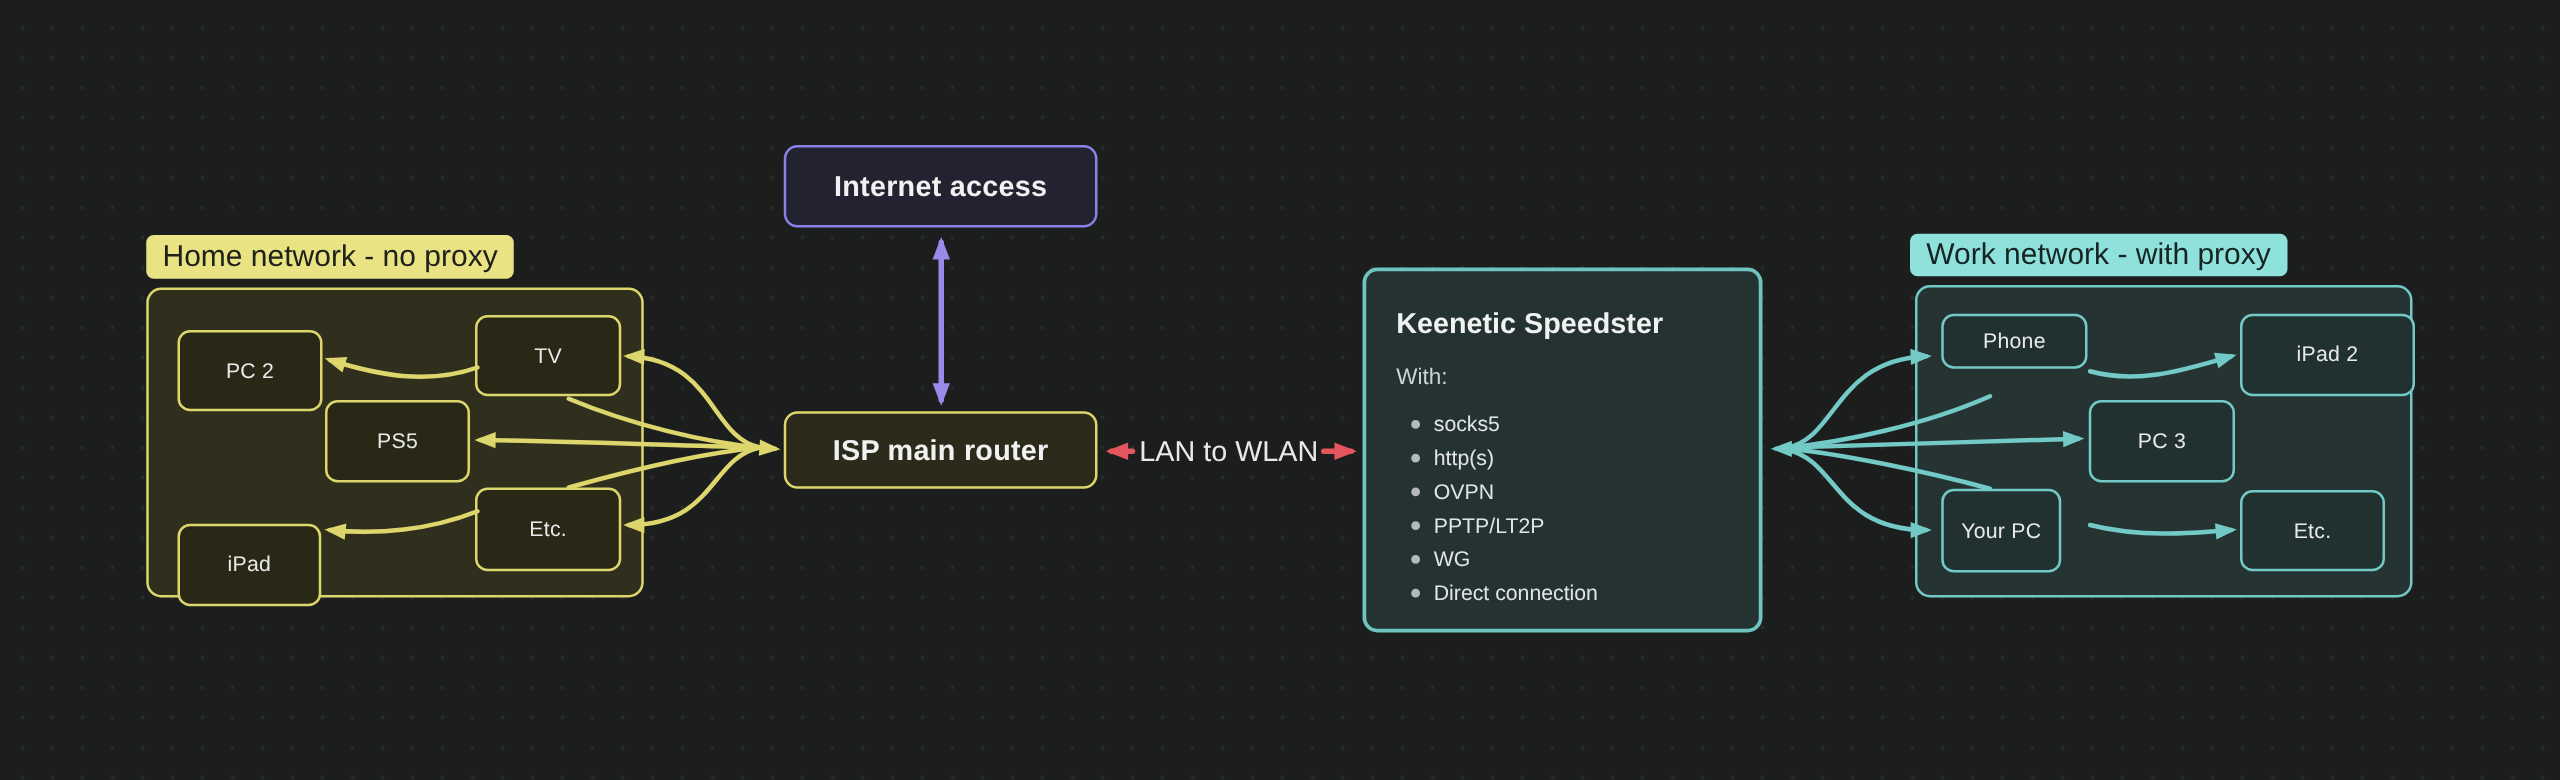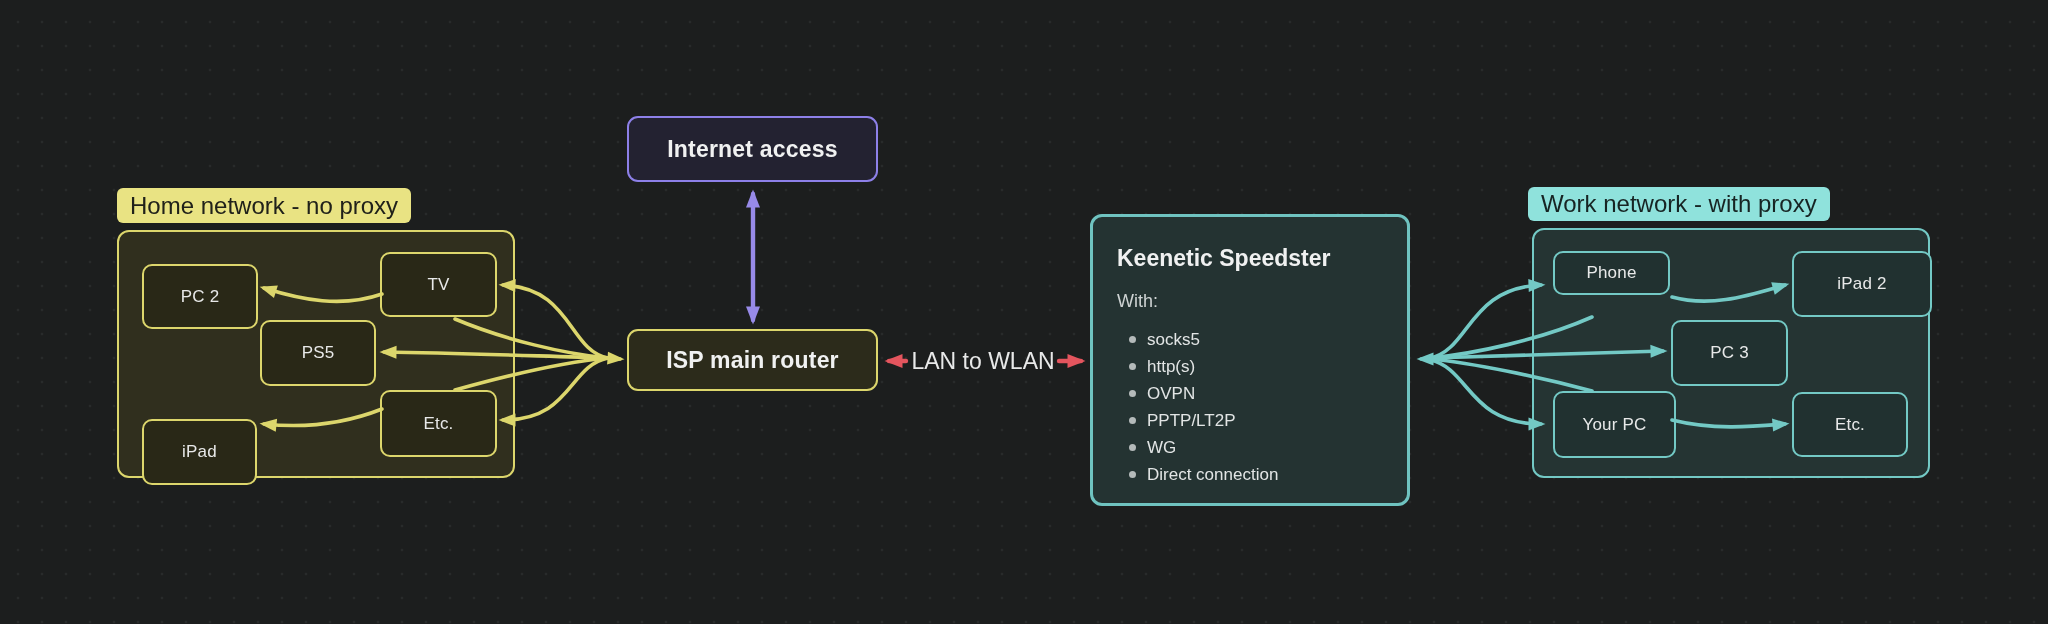--- a/index.html
+++ b/index.html
@@ -78,21 +78,21 @@
     </ul>
   </div>
 
   <div class="abs sec-label cyan" style="left:1528px;top:187px;height:34px;">Work network - with proxy</div>
 
   <div class="abs container cyan" style="left:1532px;top:228px;width:398px;height:250px;"></div>
 
   <div class="abs device cyan" style="left:1553px;top:251px;width:117px;height:44px;">Phone</div>
   <div class="abs device cyan" style="left:1792px;top:251px;width:140px;height:66px;">iPad 2</div>
   <div class="abs device cyan" style="left:1671px;top:320px;width:117px;height:66px;">PC 3</div>
-  <div class="abs device cyan" style="left:1553px;top:391px;width:123px;height:67px;">Your PC</div>
+  <div class="abs device cyan" style="left:1553px;top:391px;width:96px;height:67px;">Your PC</div>
   <div class="abs device cyan" style="left:1792px;top:392px;width:116px;height:65px;">Etc.</div>
 
   <svg class="wires" width="2048" height="624" viewBox="0 0 2048 624">
     <defs>
       <marker id="mY" markerUnits="userSpaceOnUse" markerWidth="20" markerHeight="16" refX="14" refY="8" orient="auto">
         <path d="M1.5,1.5 L18.5,8 L1.5,14.5 Z" fill="#dcd66c"></path>
       </marker>
       <marker id="mP" markerUnits="userSpaceOnUse" markerWidth="21" markerHeight="17" refX="15" refY="8.5" orient="auto">
         <path d="M1.5,1.5 L19.5,8.5 L1.5,15.5 Z" fill="#978ae8"></path>
       </marker>

